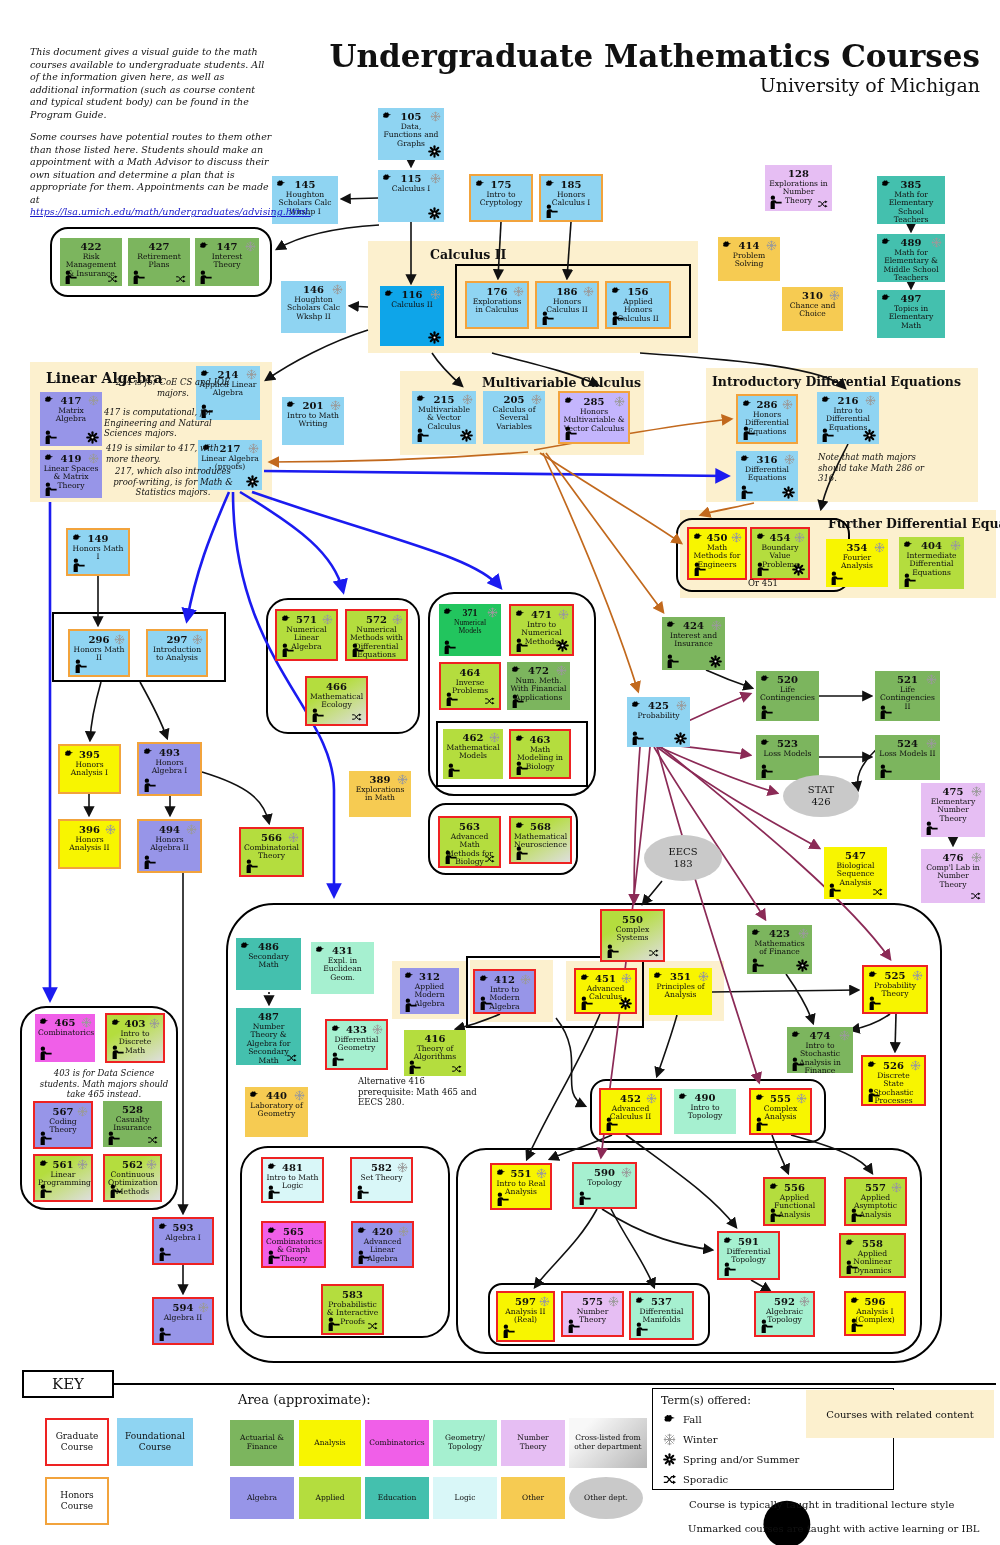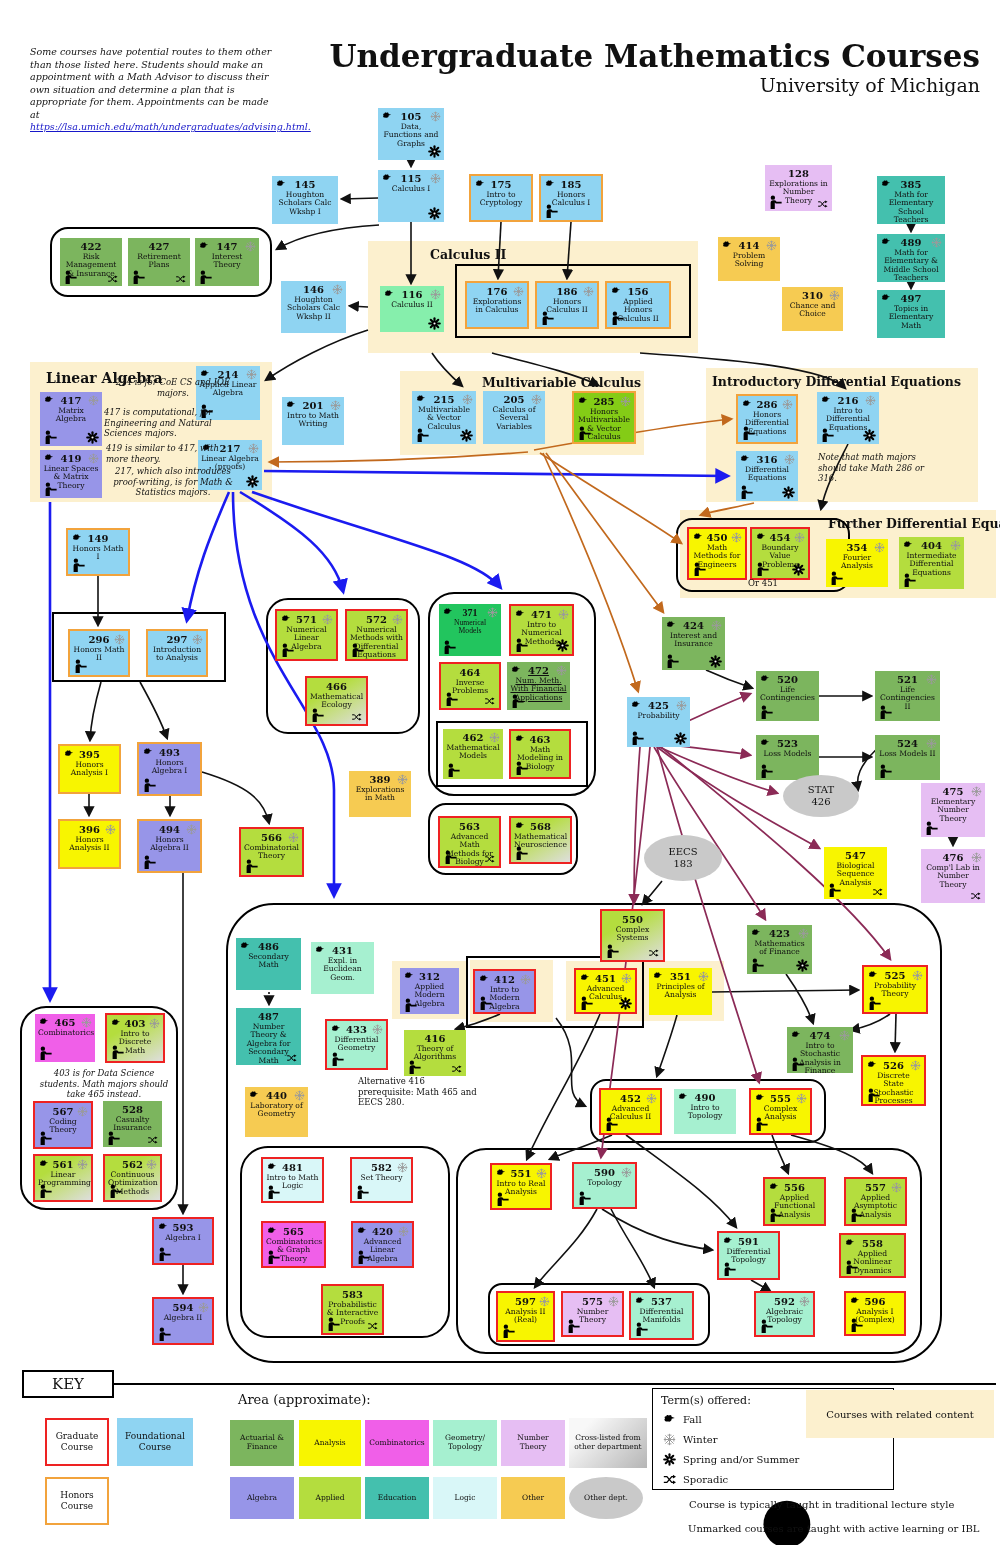--- a/index.html
+++ b/index.html
@@ -103,20 +103,21 @@
 </svg>
 
 <div id="stage">
 
   <div class="hdr">
     <div class="title">Undergraduate Mathematics Courses</div>
     <div class="sub">University of Michigan</div>
   </div>
 
   <div class="intro">
+    <p>This document gives a visual guide to the math courses available to undergraduate students. All of the information given here, as well as additional information (such as course content and typical student body) can be found in the Program Guide.</p>
     <p><span>Some courses have potential routes to them other than those listed here. Students should make an appointment with a Math Advisor to discuss their own situation and determine a plan that is appropriate for them. Appointments can be made at</span>
       <a href="#">https://lsa.umich.edu/math/undergraduates/advising.html.</a></p>
   </div>
 
   <svg id="arrows" width="1000" height="1545">
     <defs>
       <marker id="mk-k" markerWidth="7" markerHeight="7" refX="5.5" refY="3.5" orient="auto">
           <path d="M0,0 L7,3.5 L0,7 Z" fill="#111"></path>
         </marker>
       <marker id="mk-b" markerWidth="6" markerHeight="6" refX="4.5" refY="3" orient="auto">
@@ -483,21 +484,21 @@
     </div>
     <div class="course" style="left: 281px; top: 281px; width: 65px; height: 52px; background: rgb(143, 212, 242);">
       <span class="num">146</span>
       <span class="nm">Houghton Scholars Calc Wkshp II</span>
       <span class="ic tr ic-winter">
         <svg>
           <use href="#i-winter"></use>
         </svg>
       </span>
     </div>
-    <div class="course" style="left: 380px; top: 286px; width: 64px; height: 46px; background: #86efac;">
+    <div class="course" style="left: 380px; top: 286px; width: 64px; height: 60px; background: #0ea5e9;">
       <span class="num">116</span>
       <span class="nm">Calculus II</span>
       <span class="ic tl ic-fall">
         <svg>
           <use href="#i-fall"></use>
         </svg>
       </span>
       <span class="ic tr ic-winter">
         <svg>
           <use href="#i-winter"></use>
@@ -667,21 +668,21 @@
     </div>
     <div class="course" style="left: 483px; top: 391px; width: 62px; height: 53px; background: rgb(143, 212, 242);">
       <span class="num">205</span>
       <span class="nm">Calculus of Several Variables</span>
       <span class="ic tr ic-winter">
         <svg>
           <use href="#i-winter"></use>
         </svg>
       </span>
     </div>
-    <div class="course b-orange" style="left: 572px; top: 391px; width: 64px; height: 53px; background: #84cc16;">
+    <div class="course b-orange" style="left: 558px; top: 391px; width: 72px; height: 53px; background: #c4b5fd;">
       <span class="num">285</span>
       <span class="nm">Honors Multivariable &amp; Vector Calculus</span>
       <span class="ic tl ic-fall">
         <svg>
           <use href="#i-fall"></use>
         </svg>
       </span>
       <span class="ic tr ic-winter">
         <svg>
           <use href="#i-winter"></use>
@@ -970,21 +971,21 @@
         <svg>
           <use href="#i-lecture"></use>
         </svg>
       </span>
       <span class="ic br ic-sporadic">
         <svg>
           <use href="#i-sporadic"></use>
         </svg>
       </span>
     </div>
-    <div class="course" style="left: 507px; top: 662px; width: 63px; height: 48px; background: rgb(124, 181, 94); text-decoration: underline;">
+    <div class="course" style="left: 507px; top: 662px; width: 63px; height: 48px; background: rgb(124, 181, 94);">
       <span class="num">472</span>
       <span class="nm">Num. Meth. With Financial Applications</span>
       <span class="ic tl ic-fall">
         <svg>
           <use href="#i-fall"></use>
         </svg>
       </span>
       <span class="ic tr ic-winter">
         <svg>
           <use href="#i-winter"></use>

